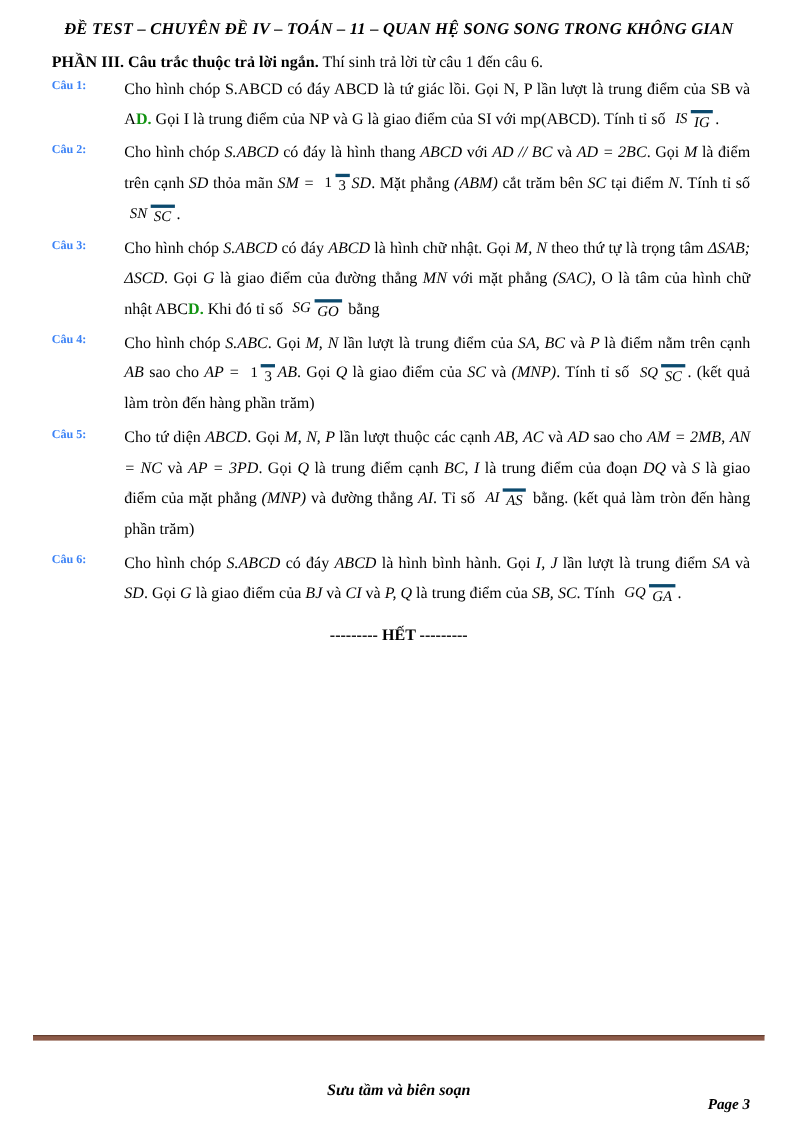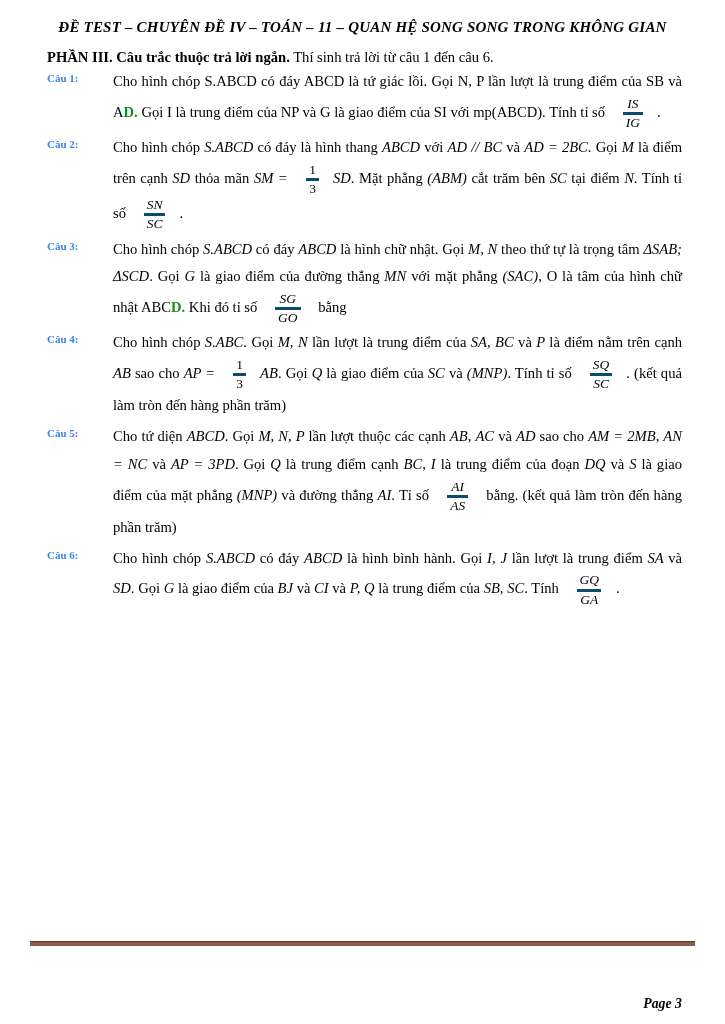--- a/index.html
+++ b/index.html
@@ -46,27 +46,27 @@
   .q-body {
     flex: 1;
     font-size: 14.6px;
     line-height: 1.9;
     text-align: justify;
   }
   .mi { font-style: italic; }
   .gb { color: #119311; font-weight: bold; }
   .frac {
     display: inline-flex;
-    flex-direction: column;
-    align-items: center;
+    flex-direction: row;
+    align-items: flex-start;
     vertical-align: middle;
     font-style: italic;
     line-height: 1.2;
     font-size: 13.5px;
-    margin: 0 14px;
+    margin: 0 2px;
   }
   .frac .num { padding: 0 3px; }
   .frac .den { border-top: 3px solid #0c4a6e; padding: 0 3px; }
   .frac.up { font-style: normal; }
   .end-marker {
     margin-top: 16px;
     text-align: center;
     font-weight: bold;
     font-size: 14.6px;
   }
@@ -151,19 +151,21 @@
     </div>
     <div class="question">
       <div class="q-label">Câu 6:</div>
       <div class="q-body"><span>Cho hình chóp </span><span class="mi">S.ABCD </span><span>có đáy </span><span class="mi">ABCD </span><span>là hình bình hành. Gọi </span><span class="mi">I, J </span><span>lần lượt là trung điểm </span><span class="mi">SA </span><span>và </span><span class="mi">SD</span><span>. Gọi </span><span class="mi">G </span><span>là giao điểm của </span><span class="mi">BJ </span><span>và </span><span class="mi">CI </span><span>và </span><span class="mi">P, Q </span><span>là trung điểm của </span><span class="mi">SB, SC</span><span>. Tính </span><span class="frac">
             <span class="num">GQ</span>
             <span class="den">GA</span>
           </span><span>.</span></div>
     </div>
   </div>
 
+  <div class="end-marker">--------- HẾT ---------</div>
 
   <div class="footer-rule"></div>
 
   <div class="page-number">Page 3</div>
 
+  <div class="credit">Sưu tầm và biên soạn</div>
 
 </div>
 
 </body></html>

